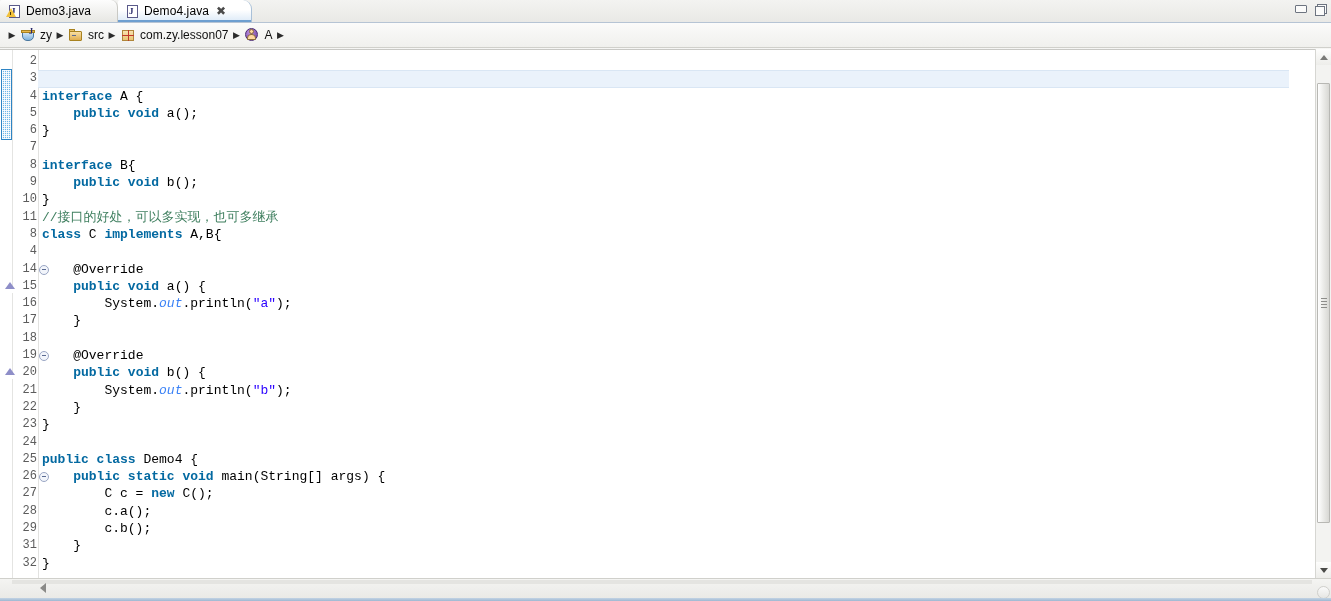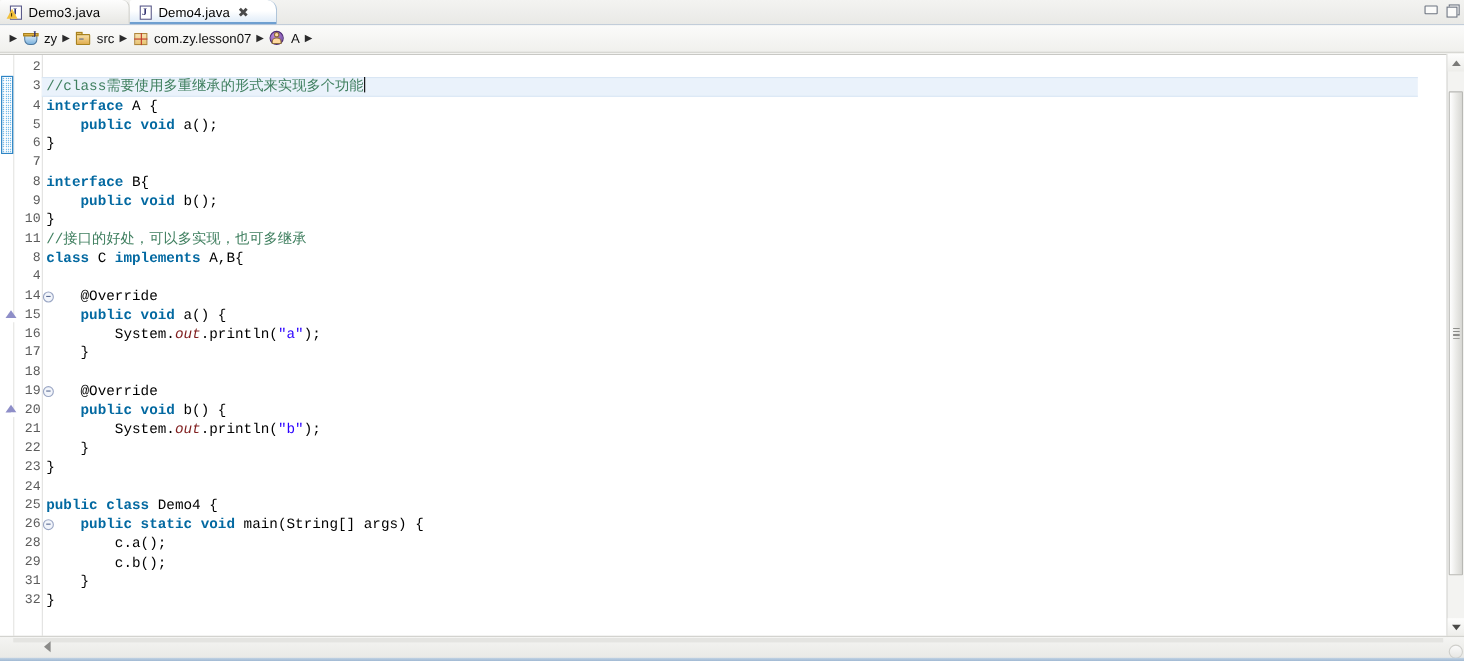--- a/index.html
+++ b/index.html
@@ -258,21 +258,21 @@
     background: #5a6a92;
   }
   .txt {
     position: absolute; left: 42px; top: 0;
     z-index: 2;
     color: #000000;
   }
   .kw  { color: #0369a1; font-weight: bold; }
   .cmt { color: #3f7f5f; }
   .str { color: #2a00ff; }
-  .fld { color: #7f1d1d; font-style: italic; }
+  .fld { color: #3b82f6; font-style: italic; }
   .ann { color: #000000; }
   .caret {
     display: inline-block;
     width: 1px; height: 14px;
     background: #000;
     vertical-align: -2px;
     margin-left: 0px;
   }
 
   
@@ -435,21 +435,21 @@
 
   <div class="editor">
     <div class="changebar">
       <div class="change-marker" id="change-marker" style="top: 19.3px; height: 71.2px;"></div>
     </div>
     <div class="gutter-sep"></div>
 
     <div class="code-area">
       <div class="lines" id="lines">
           <div class="line"><span class="lno">2</span><span class="txt"></span></div>
-          <div class="line highlight"><span class="lno">3</span><span class="txt"><span class="cmt">//class需要使用多重继承的形式来实现多个功能</span><span class="caret"></span></span></div>
+          <div class="line highlight"><span class="lno">3</span></div>
           <div class="line"><span class="lno">4</span><span class="txt"><span class="kw">interface</span><span> A {</span></span></div>
           <div class="line"><span class="lno">5</span><span class="txt"><span>    </span><span class="kw">public void</span><span> a();</span></span></div>
           <div class="line"><span class="lno">6</span><span class="txt"><span>}</span></span></div>
           <div class="line"><span class="lno">7</span><span class="txt"></span></div>
           <div class="line"><span class="lno">8</span><span class="txt"><span class="kw">interface</span><span> B{</span></span></div>
           <div class="line"><span class="lno">9</span><span class="txt"><span>    </span><span class="kw">public void</span><span> b();</span></span></div>
           <div class="line"><span class="lno">10</span><span class="txt"><span>}</span></span></div>
           <div class="line"><span class="lno">11</span><span class="txt"><span class="cmt">//接口的好处，可以多实现，也可多继承</span></span></div>
           <div class="line"><span class="lno">8</span><span class="txt"><span class="kw">class</span><span> C </span><span class="kw">implements</span><span> A,B{</span></span></div>
           <div class="line"><span class="lno">4</span><span class="txt"></span></div>
@@ -459,20 +459,21 @@
           <div class="line"><span class="lno">17</span><span class="txt"><span>    }</span></span></div>
           <div class="line"><span class="lno">18</span><span class="txt"></span></div>
           <div class="line"><span class="lno">19</span><span class="fold"></span><span class="txt"><span>    </span><span class="ann">@Override</span></span></div>
           <div class="line"><span class="lno">20</span><span class="txt"><span>    </span><span class="kw">public void</span><span> b() {</span></span></div>
           <div class="line"><span class="lno">21</span><span class="txt"><span>        System.</span><span class="fld">out</span><span>.println(</span><span class="str">"b"</span><span>);</span></span></div>
           <div class="line"><span class="lno">22</span><span class="txt"><span>    }</span></span></div>
           <div class="line"><span class="lno">23</span><span class="txt"><span>}</span></span></div>
           <div class="line"><span class="lno">24</span><span class="txt"></span></div>
           <div class="line"><span class="lno">25</span><span class="txt"><span class="kw">public class</span><span> Demo4 {</span></span></div>
           <div class="line"><span class="lno">26</span><span class="fold"></span><span class="txt"><span>    </span><span class="kw">public static void</span><span> main(String[] args) {</span></span></div>
+          <div class="line"><span class="lno">27</span><span class="txt"><span>        C c = </span><span class="kw">new</span><span> C();</span></span></div>
           <div class="line"><span class="lno">28</span><span class="txt"><span>        c.a();</span></span></div>
           <div class="line"><span class="lno">29</span><span class="txt"><span>        c.b();</span></span></div>
           <div class="line"><span class="lno">31</span><span class="txt"><span>    }</span></span></div>
           <div class="line"><span class="lno">32</span><span class="txt"><span>}</span></span></div>
         </div>
       <div class="annocol" id="annocol">
           <div class="anno-override" style="top: 227.9px;">
             <span class="tri"></span>
           </div>
           <div class="anno-override" style="top: 314.4px;">

